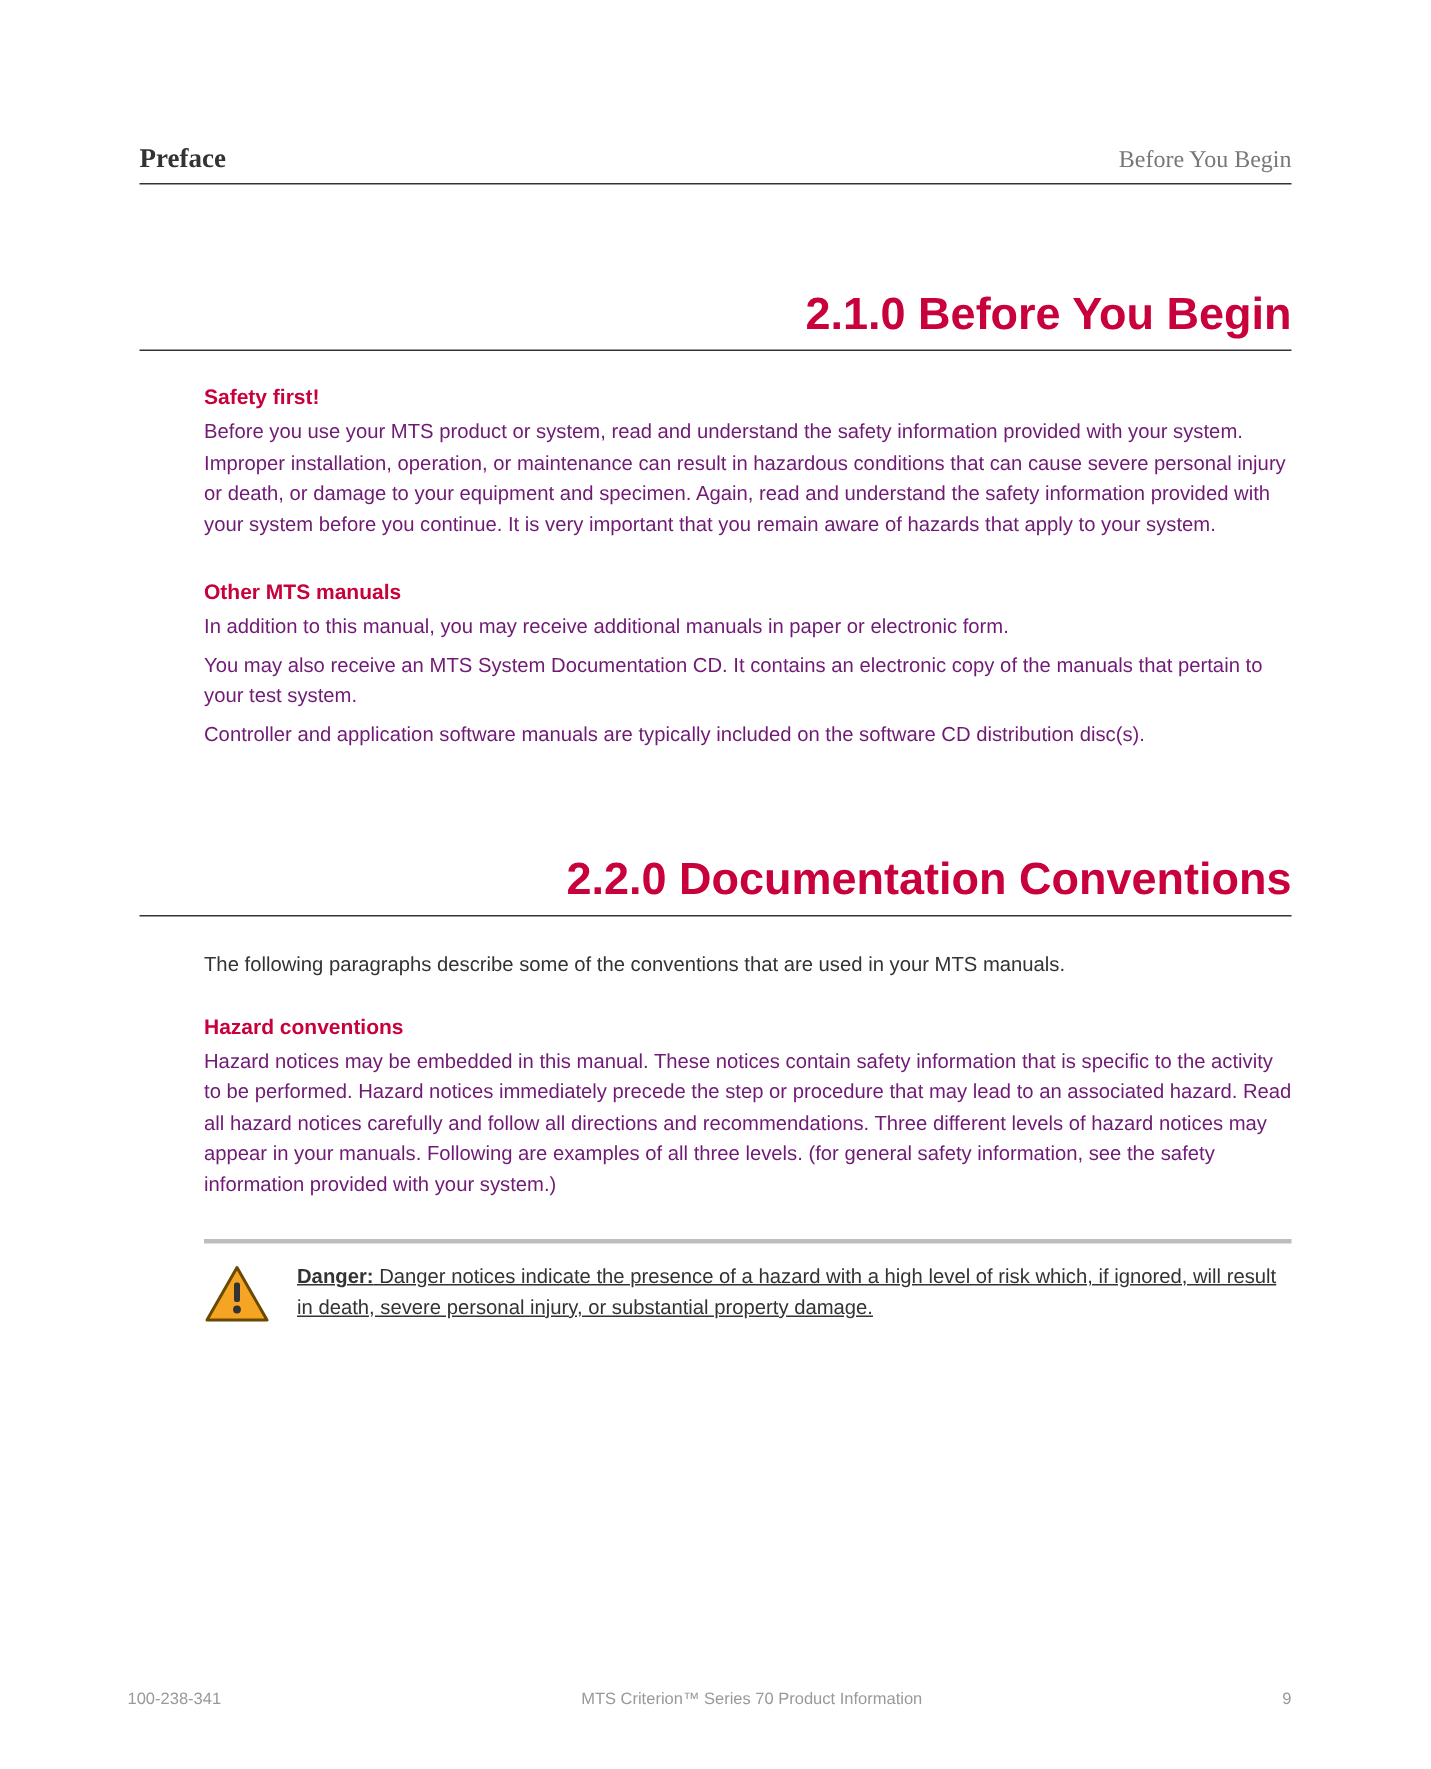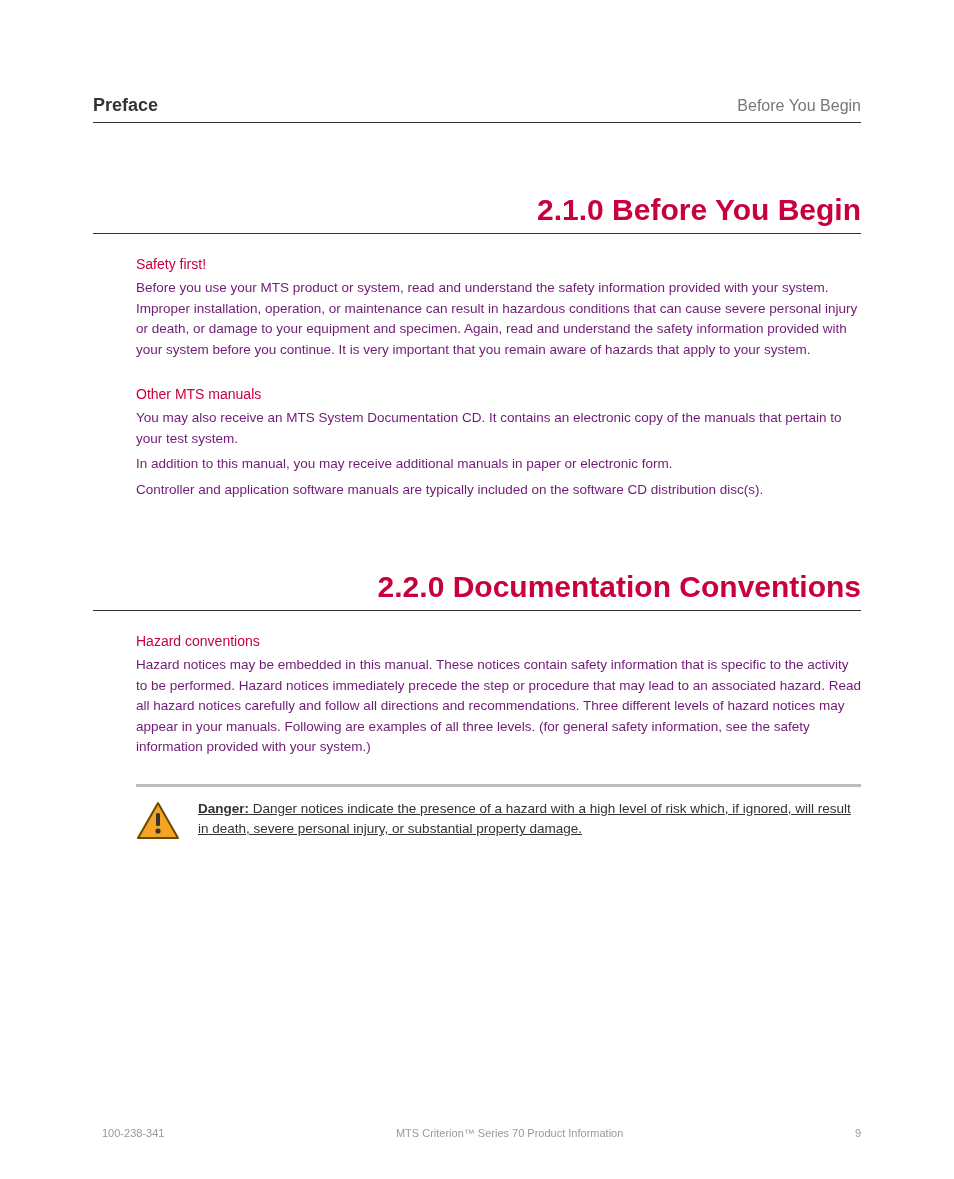--- a/index.html
+++ b/index.html
@@ -10,20 +10,21 @@
       font-family: Arial, Helvetica, sans-serif;
       color: #333333;
       position: relative;
     }
     .page-container {
       padding: 95px 93px 50px 93px;
     }
     .header-area {
       border-bottom: 1.5px solid #333333;
       margin-bottom: 10px;
+      font-family: Liberation Serif, serif;
     }
     .header-row {
       display: flex;
       justify-content: space-between;
       align-items: baseline;
       padding-bottom: 6px;
     }
     .header-left {
       font-size: 18px;
       font-weight: bold;
@@ -42,21 +43,21 @@
       margin-top: 70px;
       margin-bottom: 22px;
       text-align: right;
     }
     .subsection {
       padding-left: 43px;
       margin-bottom: 26px;
     }
     .subsection-heading {
       font-size: 14px;
-      font-weight: normal;
+      font-weight: bold;
       color: #c8003c;
       margin-bottom: 6px;
     }
     .body-text {
       font-size: 13.5px;
       line-height: 1.52;
       color: #701a75;
     }
     .body-text p {
       margin-bottom: 5px;
@@ -92,21 +93,21 @@
       line-height: 1.52;
       color: #333333;
       text-decoration: underline;
     }
     .hazard-text .bold {
       font-weight: bold;
     }
     .footer {
       position: absolute;
       bottom: 40px;
-      left: 102px;
+      left: 85px;
       right: 93px;
       display: flex;
       justify-content: space-between;
       font-size: 11px;
       color: #999999;
     }
   </style>
 </head>
 <body>
 
@@ -124,28 +125,29 @@
   <div class="subsection">
     <div class="subsection-heading">Safety first!</div>
     <div class="body-text">
       <p>Before you use your MTS product or system, read and understand the safety information provided with your system. Improper installation, operation, or maintenance can result in hazardous conditions that can cause severe personal injury or death, or damage to your equipment and specimen. Again, read and understand the safety information provided with your system before you continue. It is very important that you remain aware of hazards that apply to your system.</p>
     </div>
   </div>
 
   <div class="subsection">
     <div class="subsection-heading">Other MTS manuals</div>
     <div class="body-text">
+      <p>In addition to this manual, you may receive additional manuals in paper or electronic form.</p>
       <p>You may also receive an MTS System Documentation CD. It contains an electronic copy of the manuals that pertain to your test system.</p>
-      <p>In addition to this manual, you may receive additional manuals in paper or electronic form.</p>
       <p>Controller and application software manuals are typically included on the software CD distribution disc(s).</p>
     </div>
   </div>
 
   <h2 class="section-heading">2.2.0 Documentation Conventions</h2>
 
+  <div class="docconv-intro">The following paragraphs describe some of the conventions that are used in your MTS manuals.</div>
 
   <div class="subsection">
     <div class="subsection-heading">Hazard conventions</div>
     <div class="body-text">
       <p>Hazard notices may be embedded in this manual. These notices contain safety information that is specific to the activity to be performed. Hazard notices immediately precede the step or procedure that may lead to an associated hazard. Read all hazard notices carefully and follow all directions and recommendations. Three different levels of hazard notices may appear in your manuals. Following are examples of all three levels. (for general safety information, see the safety information provided with your system.)</p>
     </div>
   </div>
 
   <div class="hazard-block">
     <hr class="hazard-hr">

